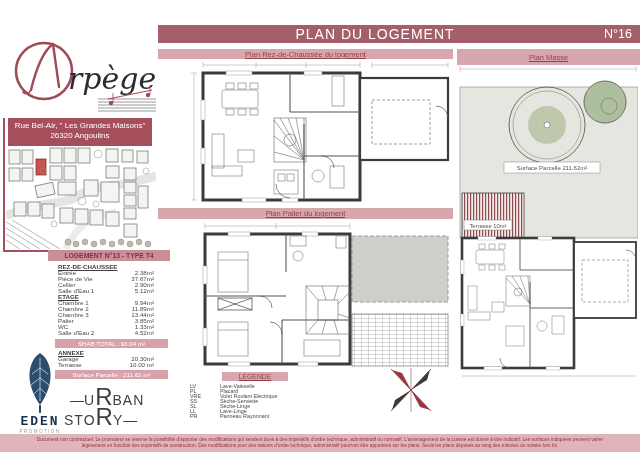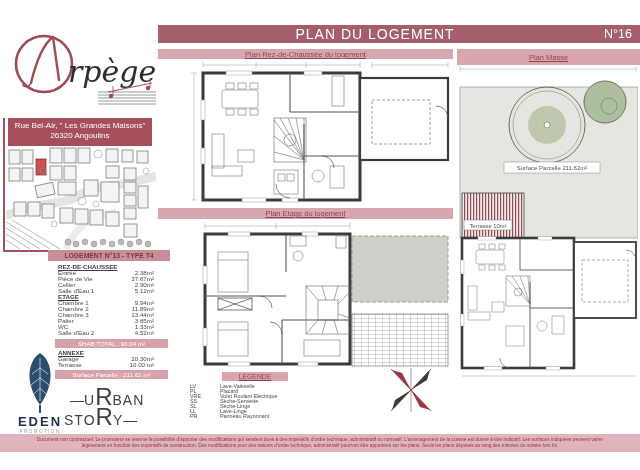--- a/index.html
+++ b/index.html
@@ -20,21 +20,21 @@
             display:flex;align-items:center;justify-content:center;}
   .tbl{font-size:6.2px;line-height:6px;color:#4a4a4a;}
   .tsec{font-weight:bold;color:#3f3f3f;text-decoration:underline;}
   .trow{display:flex;justify-content:space-between;}
   .pinkbar{background:#d8a2aa;color:#fff;font-size:6.2px;display:flex;align-items:center;
            justify-content:center;}
   
   .leg-row{display:flex;font-size:5.4px;line-height:5px;color:#4a4a4a;}
   .leg-abbr{width:30px;}
   
-  .eden-name{font-size:13px;font-weight:bold;color:#16324f;letter-spacing:2px;text-align:center;}
+  .eden-name{font-size:13px;font-weight:bold;color:#16324f;letter-spacing:2px;text-align:center;font-family:Liberation Mono, monospace;}
   .eden-sub{font-size:4.5px;color:#9a9a9a;letter-spacing:1.5px;text-align:center;}
   .urban{color:#3f3f3f;font-weight:300;}
   .urban .row{display:flex;align-items:baseline;}
   .urban .sm{font-size:14px;letter-spacing:1px;}
   .urban .lg{font-size:24px;line-height:18px;}
   .urban .dash{font-size:14px;}
   
   .disc{background:#dfb4ba;color:#97323f;font-size:4.8px;line-height:6px;text-align:center;padding-top:3px;}
   svg{display:block;}
 </style>
@@ -47,21 +47,21 @@
     <div class="bar-title">PLAN DU LOGEMENT</div>
     <div class="bar-num">N°16</div>
   </div>
   <div class="abs bar-pink" style="left:158px;top:49px;width:295px;height:10px;">
     <span>Plan Rez-de-Chaussée du logement</span>
   </div>
   <div class="abs bar-pink" style="left:457px;top:49px;width:183px;height:16px;">
     <span>Plan Masse</span>
   </div>
 
-  <div class="abs" style="left:8px;top:22px;width:150px;height:94px;">
+  <div class="abs" style="left:8px;top:29px;width:150px;height:94px;">
     <svg width="150" height="94" viewBox="0 0 150 94">
       <circle cx="36" cy="42" r="28" fill="none" stroke="#a04a56" stroke-width="2.6"></circle>
       <path d="M23 61 C30 32 38 20 45 15" fill="none" stroke="#a04a56" stroke-width="2.4" stroke-linecap="round"></path>
       <path d="M45 15 L51 58" fill="none" stroke="#a04a56" stroke-width="2.4" stroke-linecap="round"></path>
       <path d="M23 61 C21 65 17 66 15 63" fill="none" stroke="#a04a56" stroke-width="1.6" stroke-linecap="round"></path>
       <text x="60" y="60" font-family="DejaVu Serif, serif" font-style="italic" font-size="30" fill="#2b2b33">rpège</text>
       <g stroke="#555" stroke-width="0.6">
         <line x1="90" y1="70" x2="148" y2="70"></line>
           <line x1="90" y1="73" x2="148" y2="73"></line>
         <line x1="90" y1="76" x2="148" y2="76"></line>
@@ -313,21 +313,21 @@
       </g>
       <g stroke="#555" stroke-width="0.7" fill="none">
         <path d="M104 138 A 14 14 0 0 1 90 124"></path>
         <path d="M262 58 A 12 12 0 0 0 250 46"></path>
         <path d="M136 96 A 12 12 0 0 1 148 108"></path>
       </g>
     </svg>
   </div>
 
   <div class="abs bar-pink" style="left:158px;top:208px;width:295px;height:11px;">
-    <span>Plan Etage du logement</span>
+    <span>Plan Palier du logement</span>
   </div>
 
   <div class="abs" style="left:186px;top:222px;width:268px;height:148px;">
     <svg width="268" height="148" viewBox="0 0 268 148">
       <defs>
         <pattern id="gridhatch" width="7" height="4" patternUnits="userSpaceOnUse">
           <rect width="7" height="4" fill="#ffffff"></rect>
           <path d="M0 0 H7 M0 0 V4" stroke="#666" stroke-width="0.5" fill="none"></path>
         </pattern>
       </defs>

